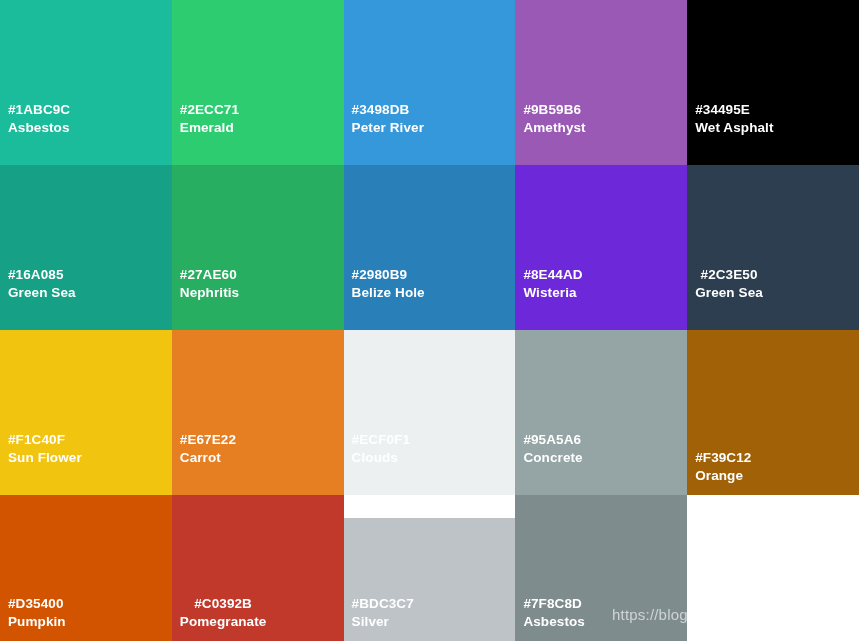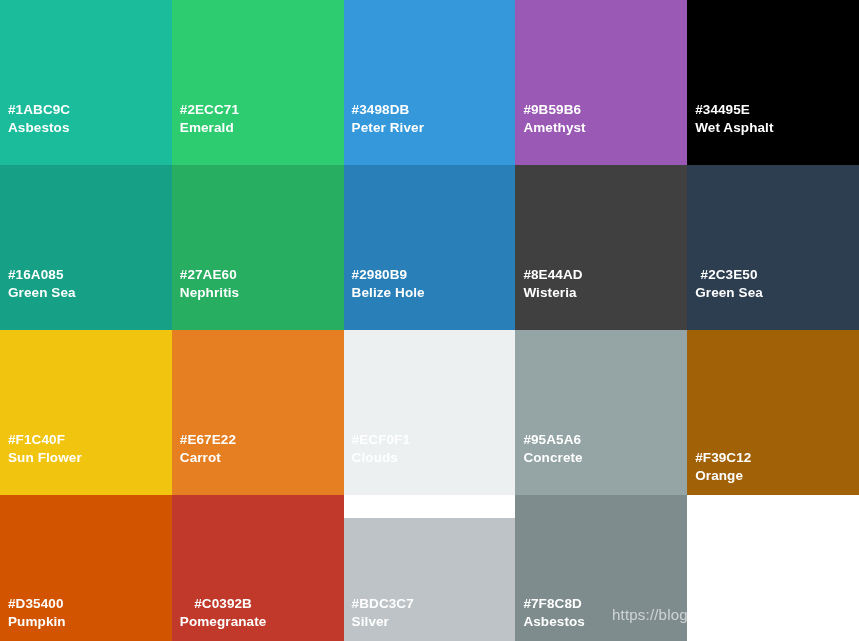--- a/index.html
+++ b/index.html
@@ -105,21 +105,21 @@
         <span class="swatch-hex">#27AE60</span>
         <span class="swatch-name">Nephritis</span>
       </div>
     </div>
     <div class="swatch" style="background: rgb(41, 128, 185);">
       <div class="swatch-text" style="color: rgb(255, 255, 255);">
         <span class="swatch-hex">#2980B9</span>
         <span class="swatch-name">Belize Hole</span>
       </div>
     </div>
-    <div class="swatch" style="background: #404040;">
+    <div class="swatch" style="background: #6d28d9;">
       <div class="swatch-text" style="color: rgb(255, 255, 255);">
         <span class="swatch-hex">#8E44AD</span>
         <span class="swatch-name">Wisteria</span>
       </div>
     </div>
     <div class="swatch" style="background: rgb(44, 62, 80); text-align: center;">
       <div class="swatch-text" style="color: rgb(255, 255, 255);">
         <span class="swatch-hex">#2C3E50</span>
         <span class="swatch-name">Green Sea</span>
       </div>

